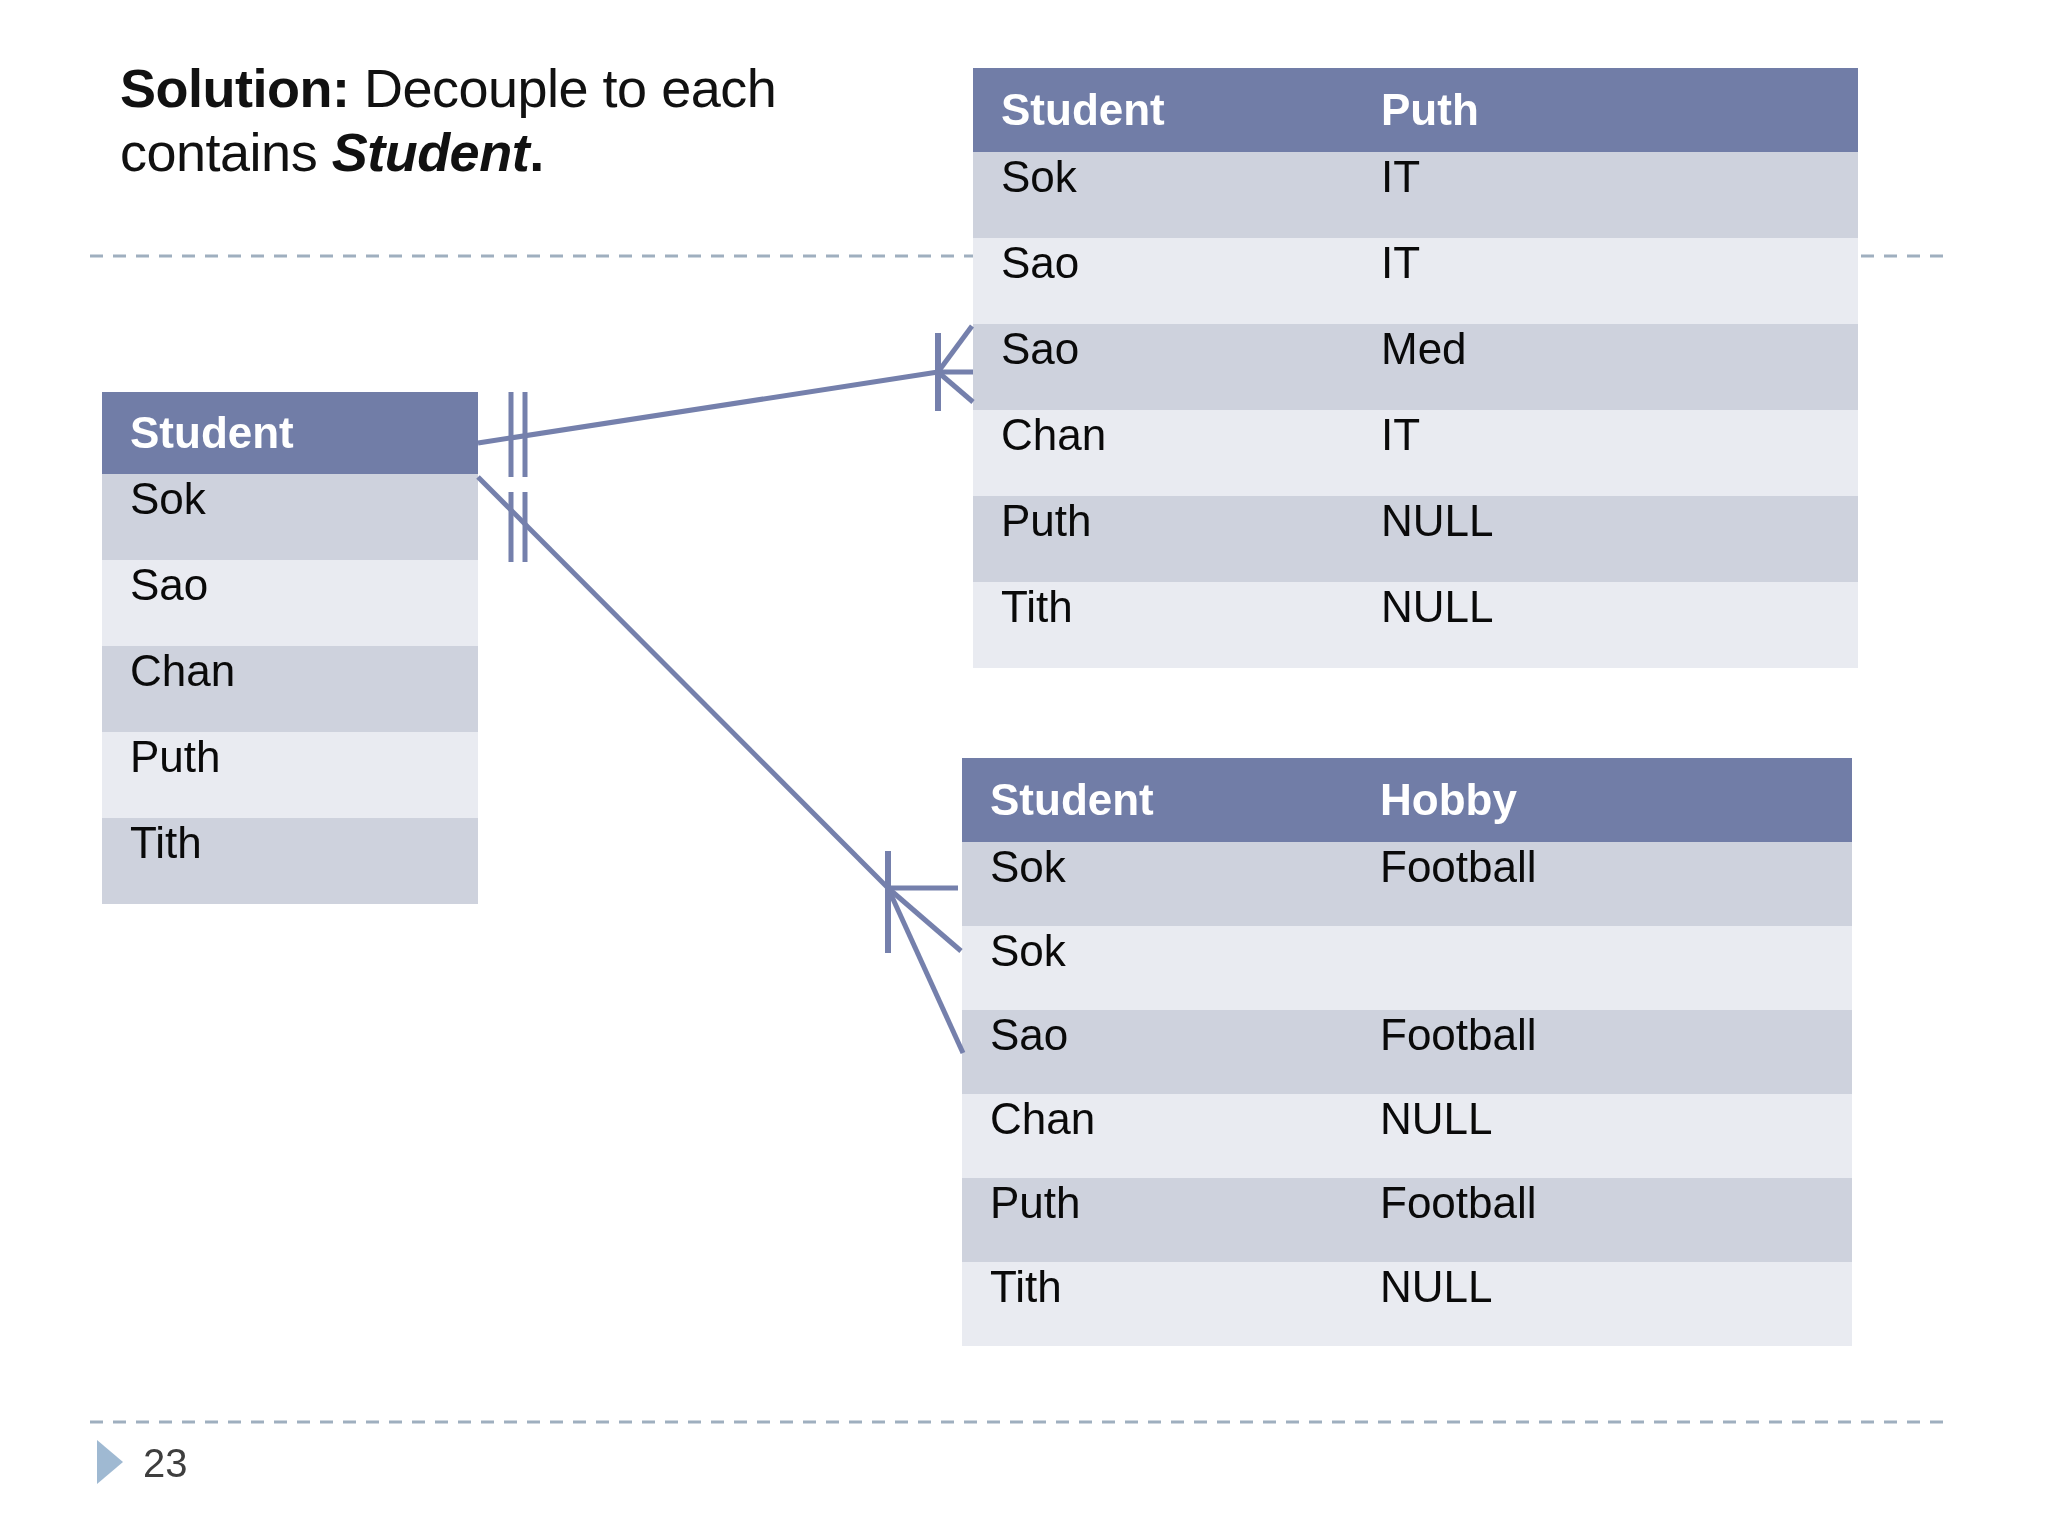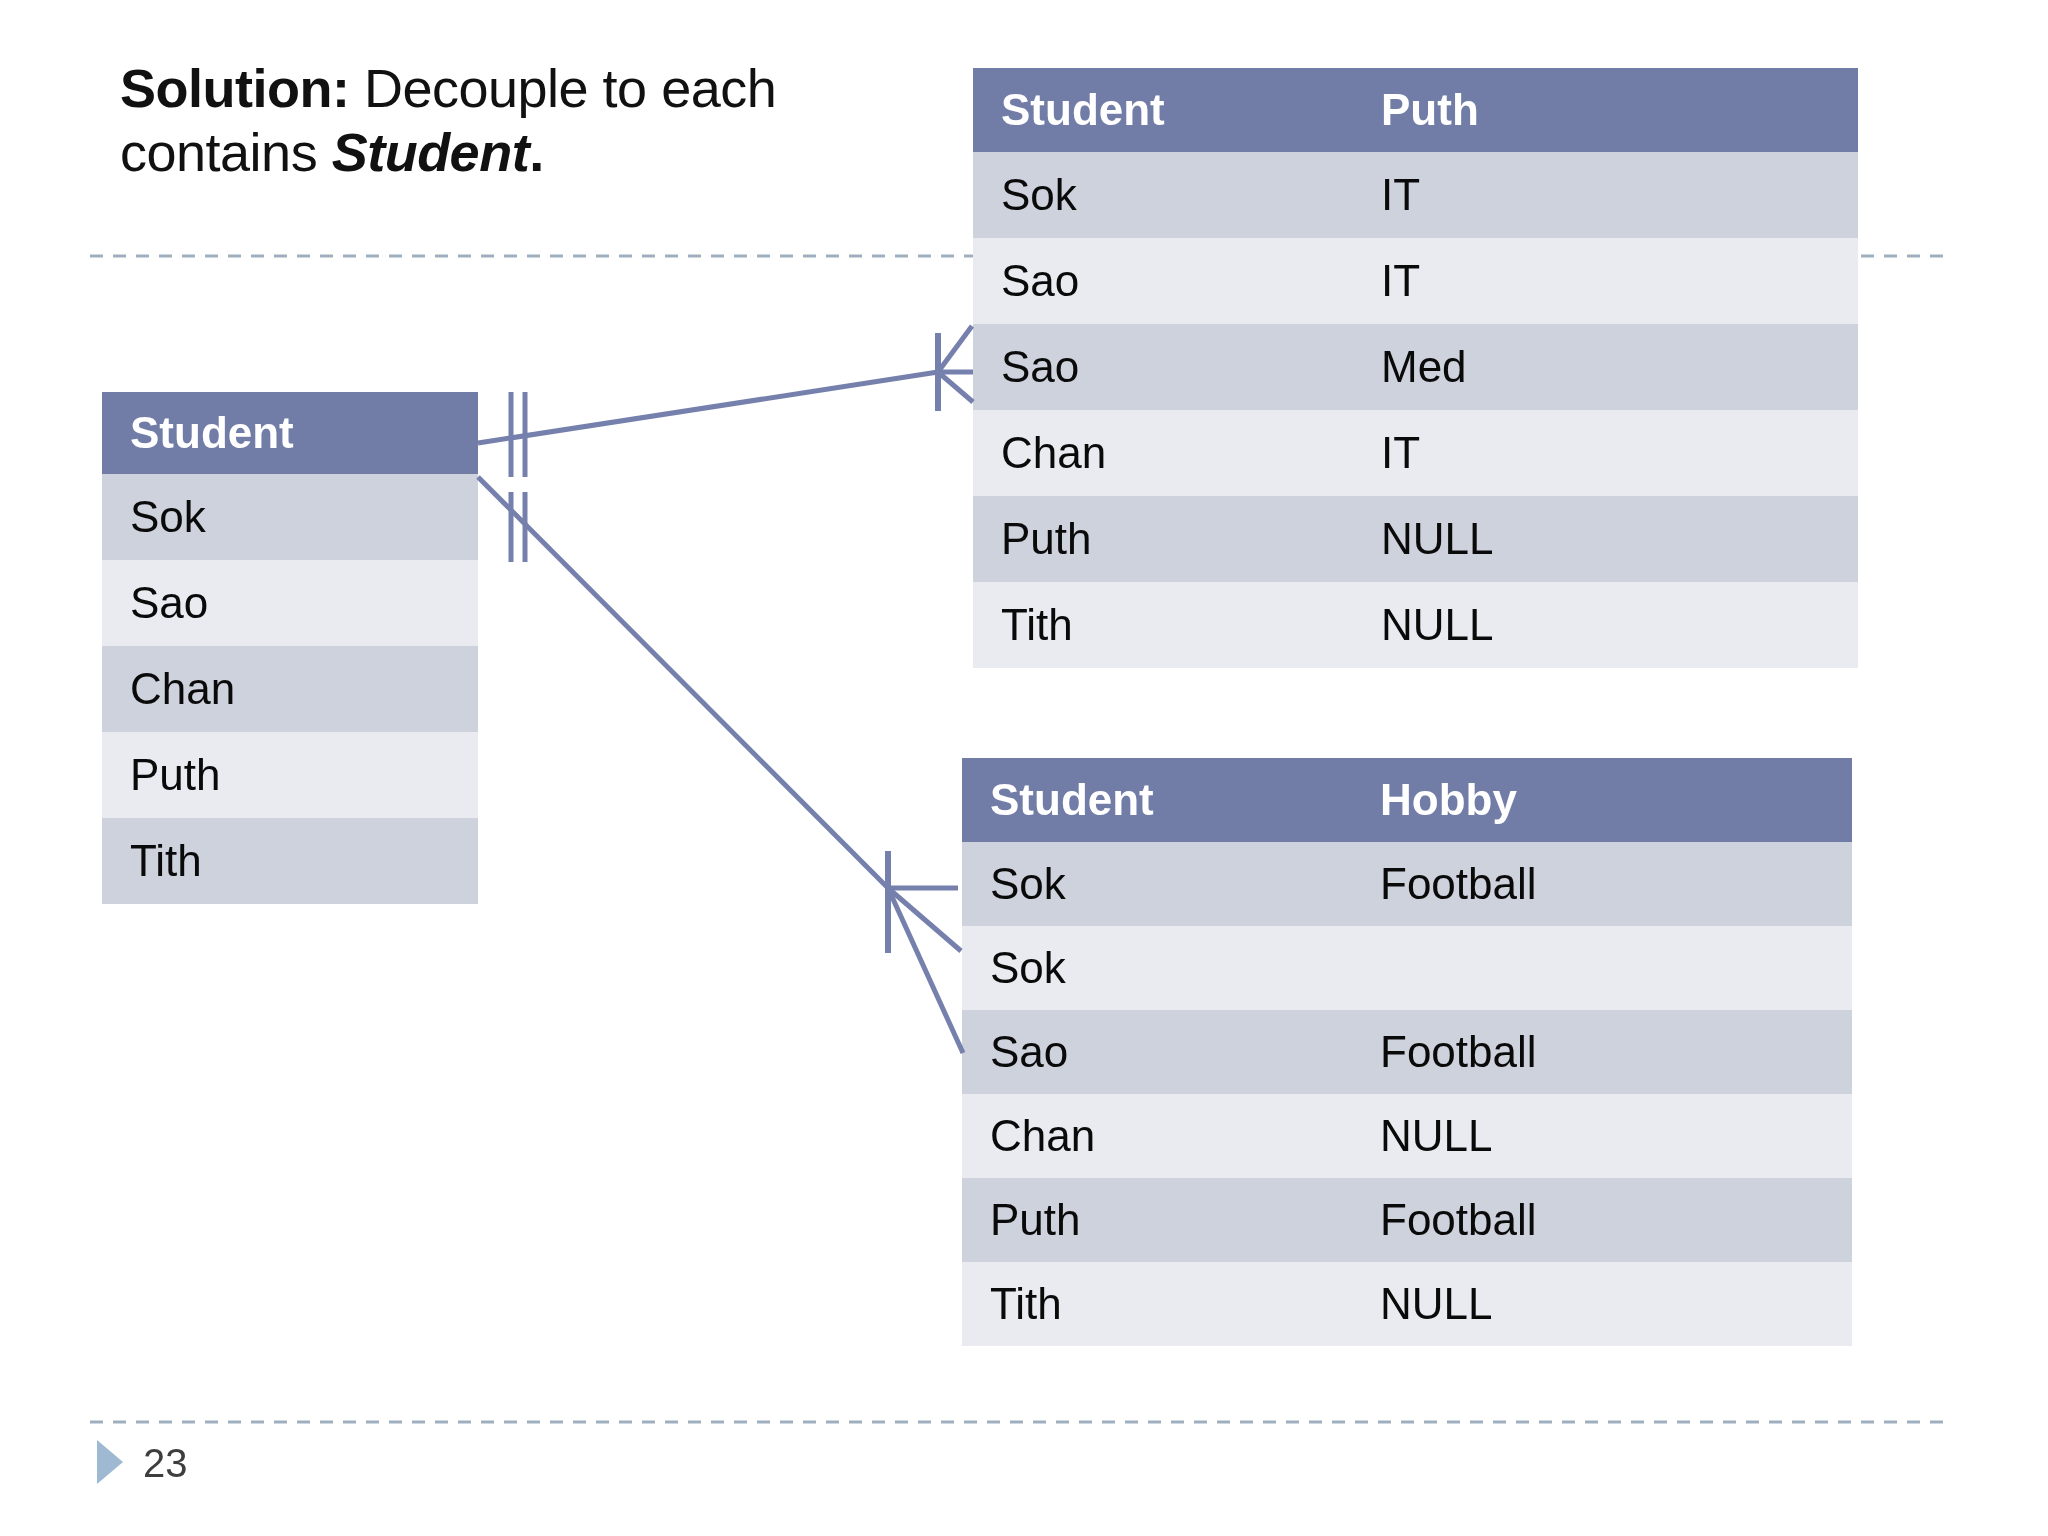--- a/index.html
+++ b/index.html
@@ -36,21 +36,21 @@
   .tbl .hdr {
     display: flex;
     align-items: center;
     background: #717DA7;
     color: #ffffff;
     font-weight: bold;
     font-size: 44px;
   }
   .tbl .row {
     display: flex;
-    align-items: center;
+    align-items: flex-start;
     color: #0a0a0a;
     font-size: 44px;
   }
   .tbl .row.dark  { background: #CED2DD; }
   .tbl .row.light { background: #E9EBF1; }
   .c1 { box-sizing: border-box; padding-left: 28px; flex: 0 0 auto; }
   .c2 { flex: 1 1 auto; }
 
   #t-student { left: 102px; top: 392px; width: 376px; }
   #t-student .hdr { height: 82px; }

